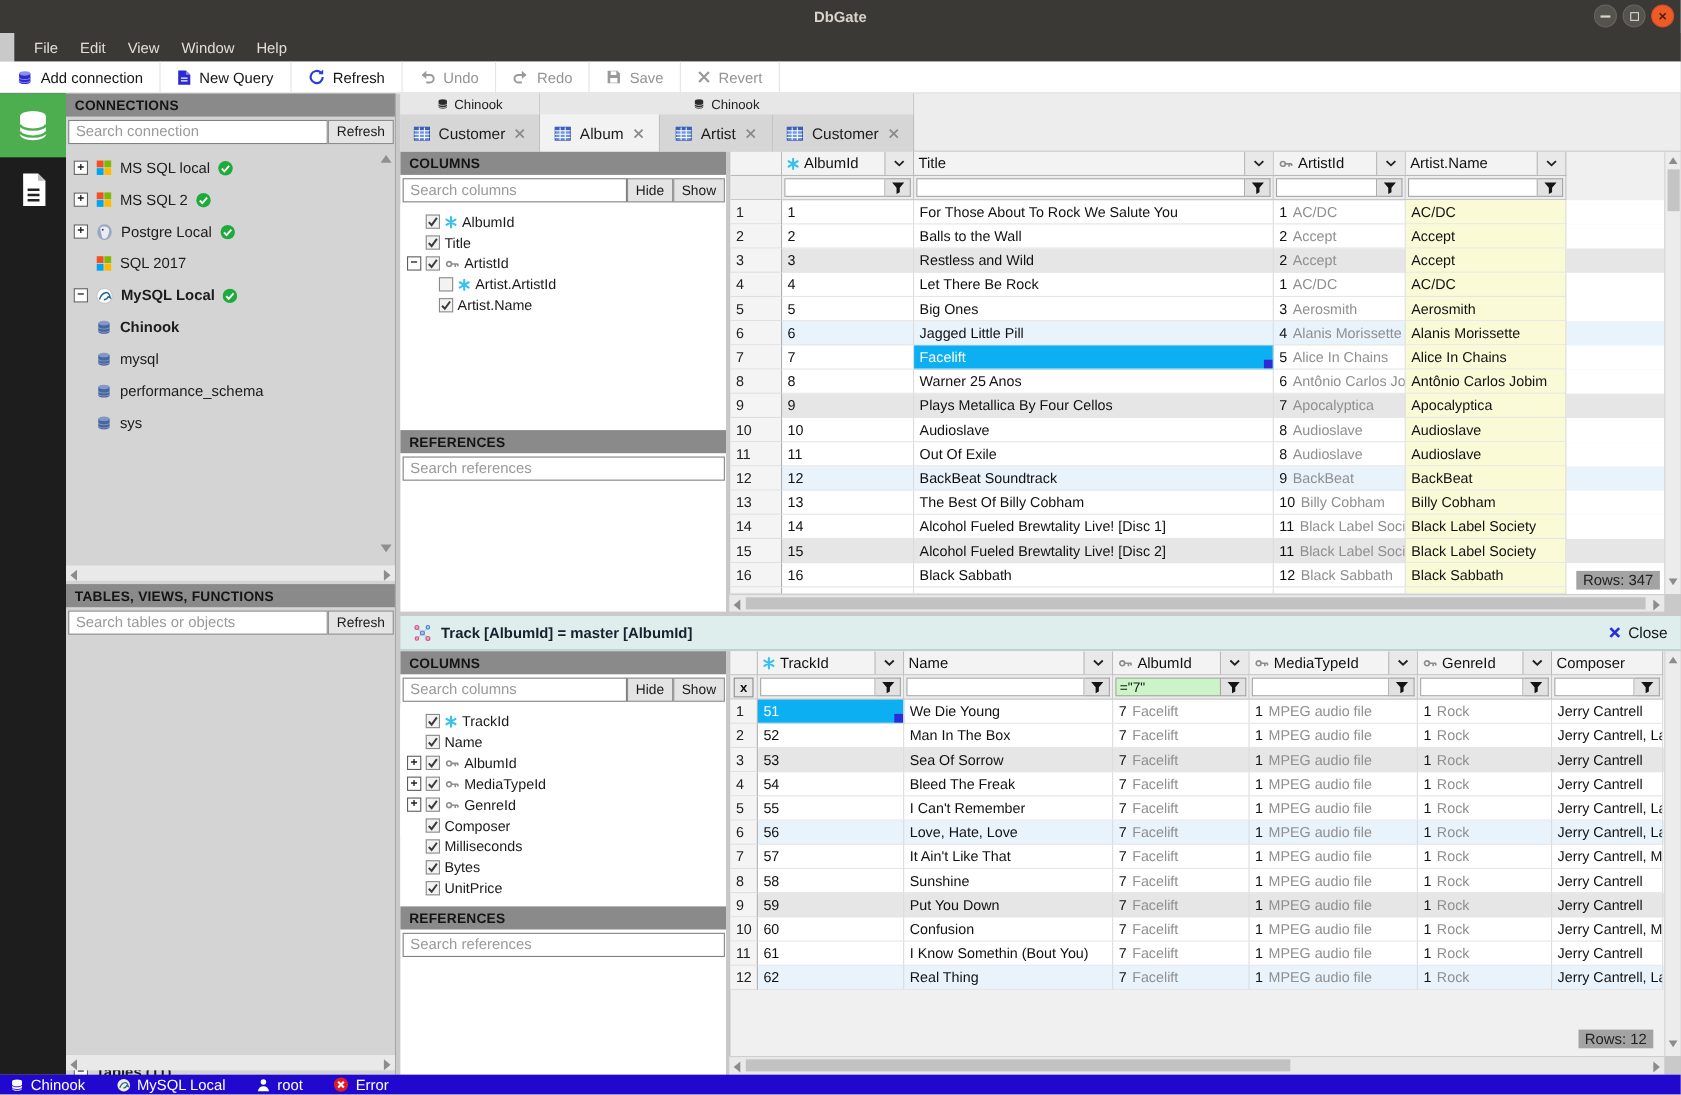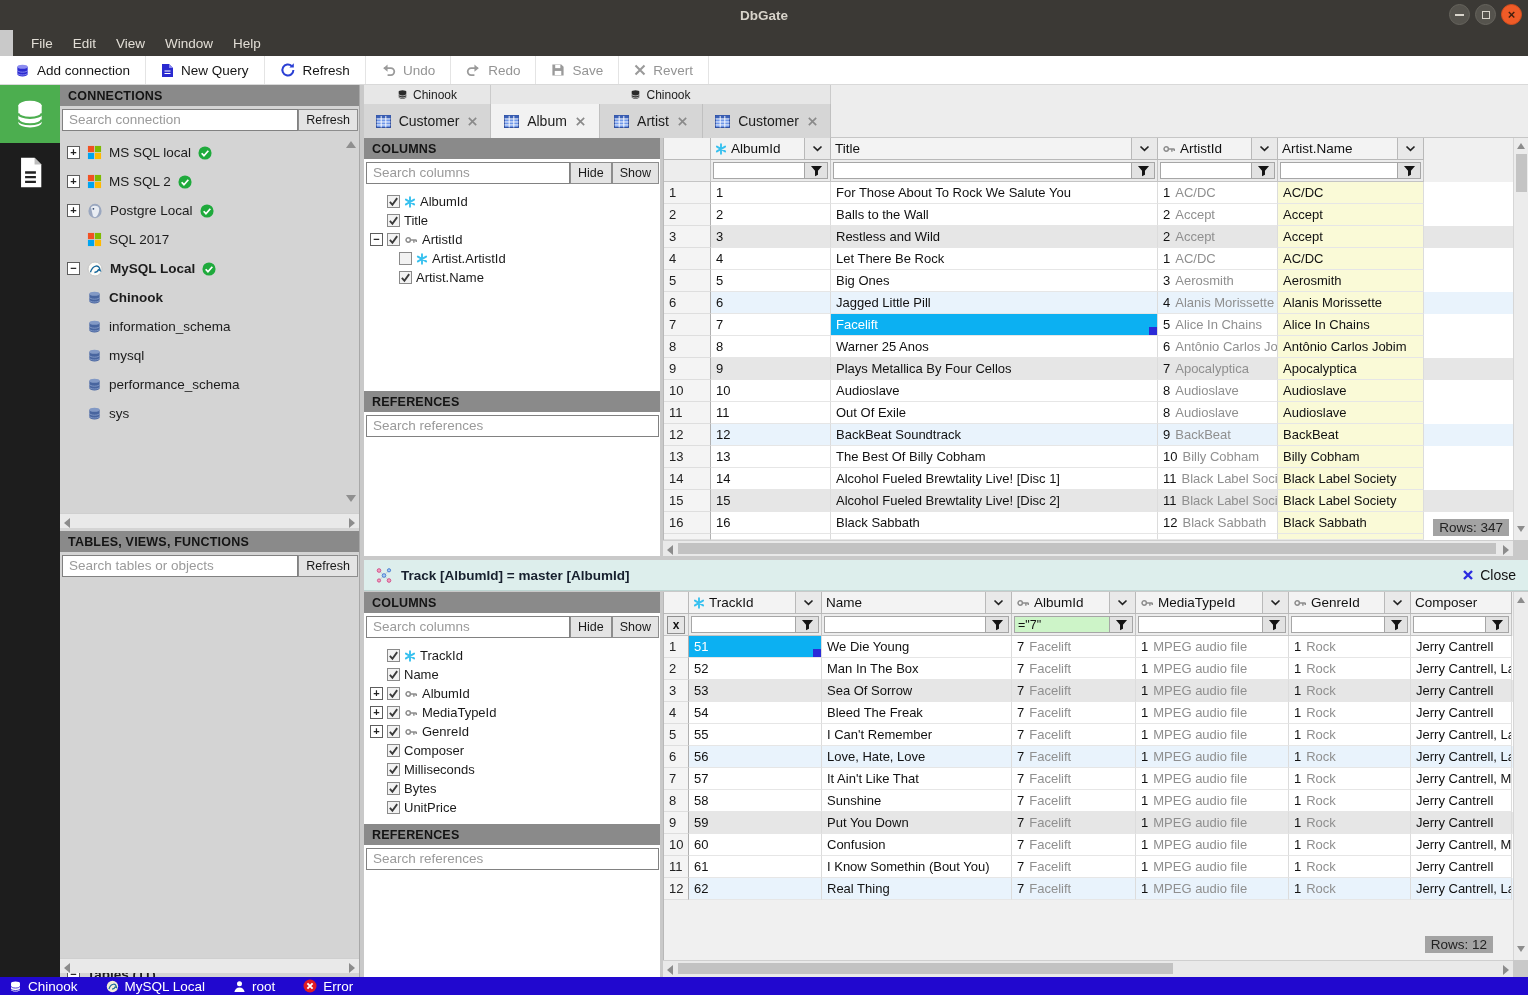--- a/index.html
+++ b/index.html
@@ -326,31 +326,20 @@
       </div>
       <div class="lrow">
         <span class="expslot"></span>
         <span class="ic">
           <svg width="15" height="15" viewBox="0 0 16 16">
             <path d="M2.5 4v8c0 1.3 2.5 2.3 5.5 2.3s5.5-1 5.5-2.3V4" fill="#48659f"></path>
             <path d="M2.5 7.6c0 1.3 2.5 2.2 5.5 2.2s5.5-.9 5.5-2.2M2.5 10.6c0 1.3 2.5 2.2 5.5 2.2s5.5-.9 5.5-2.2" fill="none" stroke="#8299c5"></path>
             <ellipse cx="8" cy="4" rx="5.5" ry="2.2" fill="#8299c5"></ellipse>
           </svg>
         </span>
-        <span>information_schema</span>
-      </div>
-      <div class="lrow">
-        <span class="expslot"></span>
-        <span class="ic">
-          <svg width="15" height="15" viewBox="0 0 16 16">
-            <path d="M2.5 4v8c0 1.3 2.5 2.3 5.5 2.3s5.5-1 5.5-2.3V4" fill="#48659f"></path>
-            <path d="M2.5 7.6c0 1.3 2.5 2.2 5.5 2.2s5.5-.9 5.5-2.2M2.5 10.6c0 1.3 2.5 2.2 5.5 2.2s5.5-.9 5.5-2.2" fill="none" stroke="#8299c5"></path>
-            <ellipse cx="8" cy="4" rx="5.5" ry="2.2" fill="#8299c5"></ellipse>
-          </svg>
-        </span>
         <span>mysql</span>
       </div>
       <div class="lrow">
         <span class="expslot"></span>
         <span class="ic">
           <svg width="15" height="15" viewBox="0 0 16 16">
             <path d="M2.5 4v8c0 1.3 2.5 2.3 5.5 2.3s5.5-1 5.5-2.3V4" fill="#48659f"></path>
             <path d="M2.5 7.6c0 1.3 2.5 2.2 5.5 2.2s5.5-.9 5.5-2.2M2.5 10.6c0 1.3 2.5 2.2 5.5 2.2s5.5-.9 5.5-2.2" fill="none" stroke="#8299c5"></path>
             <ellipse cx="8" cy="4" rx="5.5" ry="2.2" fill="#8299c5"></ellipse>
           </svg>
@@ -1204,21 +1193,21 @@
     </div>
     <div class="g-row stripe-blue">
       <div class="g-rn" style="width: 25px;">12</div>
       <div class="g-c" style="width: 133px;">62</div>
       <div class="g-c" style="width: 190px;">Real Thing</div>
       <div class="g-c" style="width: 124px;"><span>7</span><span class="refname">Facelift</span></div>
       <div class="g-c" style="width: 153px;"><span>1</span><span class="refname">MPEG audio file</span></div>
       <div class="g-c" style="width: 122px;"><span>1</span><span class="refname">Rock</span></div>
       <div class="g-c" style="width: 101px;">Jerry Cantrell, Layne Staley</div>
     </div>
-    <div class="rows-badge" style="top: 344px; right: 20px;">Rows: 12</div>
+    <div class="rows-badge" style="top: 344px; right: 10px;">Rows: 12</div>
   </div>
 <div class="hbar" style="left:663px;top:960px;width:850px;height:17px">
   <div class="tri-l"></div>
     <div class="tri-r"></div>
   <div class="hthumb" style="left:15px;width:495px"></div>
 </div>
 <div class="vbar" style="left:1513px;top:592px;height:368px">
   <div class="tri-u" style="top:5px"></div>
   <div class="tri-d" style="bottom:8px"></div>
 </div>

